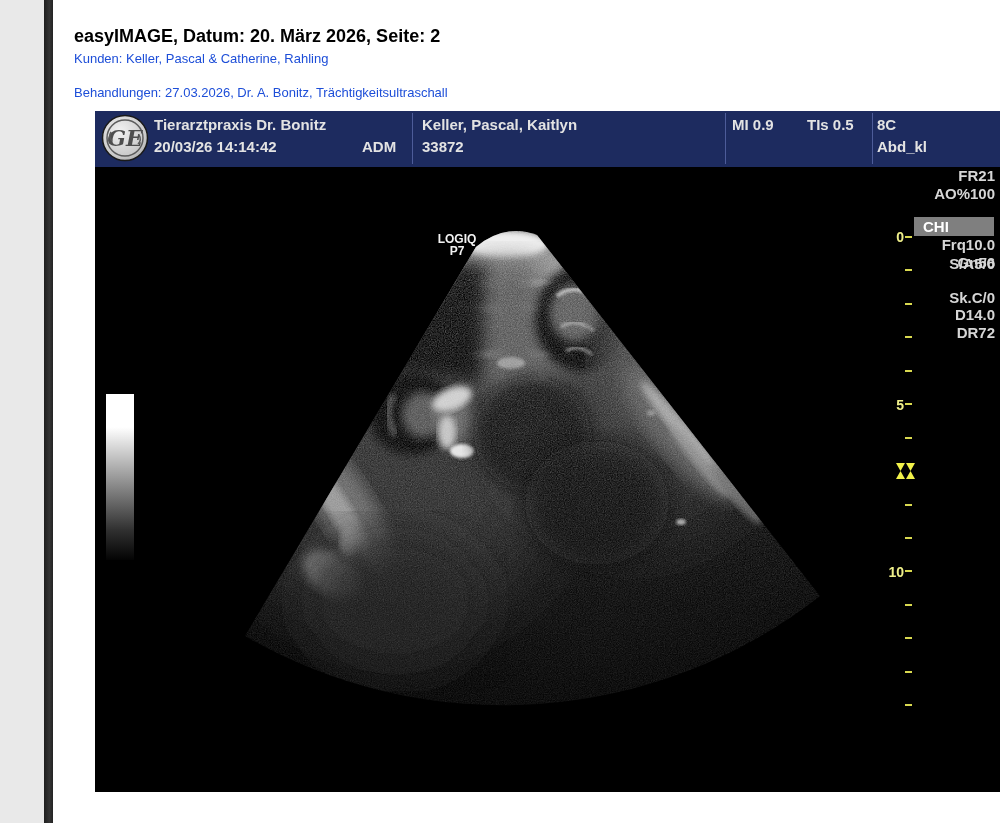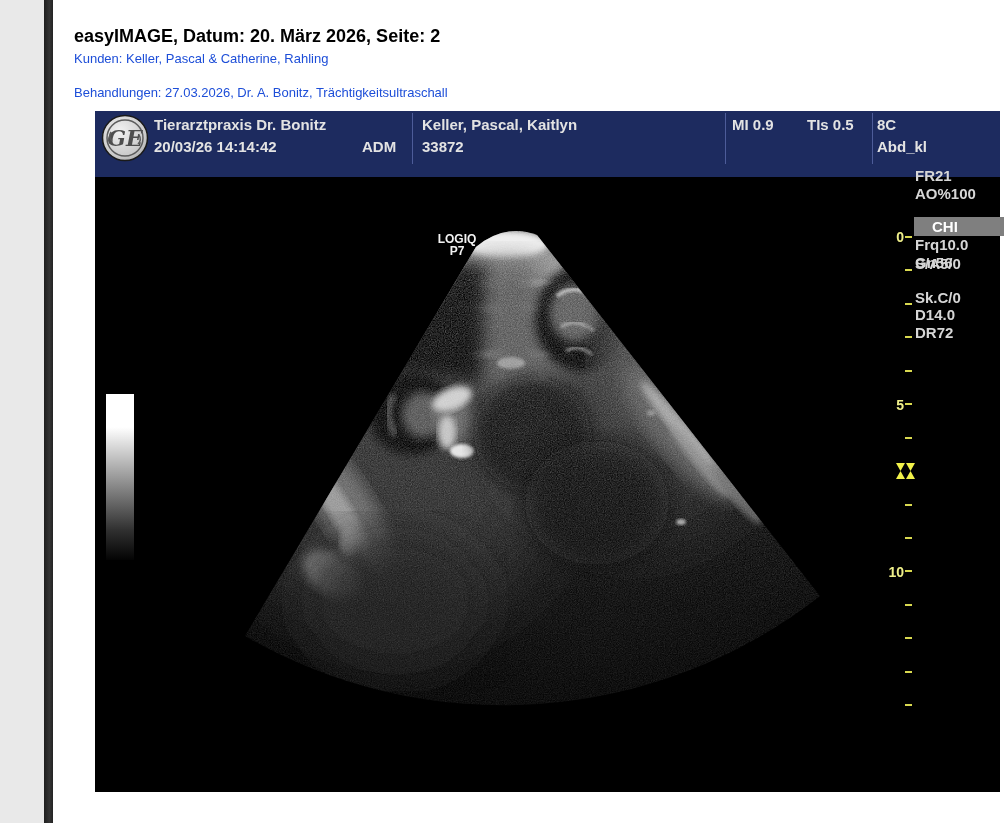--- a/index.html
+++ b/index.html
@@ -9,39 +9,39 @@
   .edge-left{position:absolute;left:0;top:0;width:9px;height:823px;
              background:linear-gradient(90deg,#1f1f1f,#343434 60%,#232323);}
   .edge-right{position:absolute;left:998px;top:0;width:10px;height:823px;
               background:linear-gradient(90deg,#2e2e2e 0 30%,#5f5f5f 30%,#7a7a7a);}
   
   .rpt-title{position:absolute;left:30px;top:26px;font-size:18px;font-weight:bold;color:#000;}
   .rpt-line{position:absolute;left:30px;font-size:13px;color:#1d4ed8;}
   .l2{top:51px}.l3{top:68px}.l4{top:85px}
   
   .us{position:absolute;left:51px;top:111px;width:905px;height:681px;background:#000;}
-  .usbar{position:absolute;left:0;top:0;width:905px;height:66px;background:#1d2b5f;}
+  .usbar{position:absolute;left:0;top:0;width:905px;height:56px;background:#1d2b5f;}
   .usbar .sep{position:absolute;top:2px;height:51px;width:1px;background:#4d5c99;}
   .s1{left:317px}.s2{left:630px}.s3{left:777px}
   .bartxt{position:absolute;font-size:15px;font-weight:bold;color:#e3e3e3;white-space:nowrap;}
   .gelogo{position:absolute;left:6px;top:3px;width:48px;height:48px;}
   .r1{top:5px}.r2{top:27px}
   
   .fanvas{position:absolute;left:0;top:0;}
   
   .graybar{position:absolute;left:11px;top:283px;width:28px;height:166px;
            background:linear-gradient(180deg,#ffffff 0%,#ffffff 20%,#8a8a8a 55%,#303030 82%,#030303 100%);}
   
   .probelbl{position:absolute;left:336px;top:122px;width:52px;text-align:center;
             color:#f2f2f2;font-size:12px;font-weight:bold;line-height:12px;}
   
-  .prow{position:absolute;left:820px;width:80px;height:18px;display:flex;justify-content:flex-start;
+  .prow{position:absolute;left:820px;width:80px;height:18px;display:flex;justify-content:flex-end;
         font-size:15px;font-weight:bold;color:#d6d6d6;line-height:18px;}
-  .chibox{position:absolute;left:819px;top:106px;width:90px;height:19px;background:#7f7f7f;
-          color:#ffffff;font-size:15px;font-weight:bold;line-height:19px;padding-left:18px;box-sizing:border-box;}
+  .chibox{position:absolute;left:819px;top:106px;width:80px;height:19px;background:#7f7f7f;
+          color:#ffffff;font-size:15px;font-weight:bold;line-height:19px;padding-left:9px;box-sizing:border-box;}
   
   .rtick{position:absolute;left:810px;width:7px;height:2px;background:#d9d950;}
   .rlabel{position:absolute;right:96px;width:24px;text-align:right;color:#efef8a;
           font-size:14px;font-weight:bold;line-height:14px;}
   .focusmk{position:absolute;left:801px;top:351px;}
 </style>
 </head>
 <body>
 
 <div class="page">

